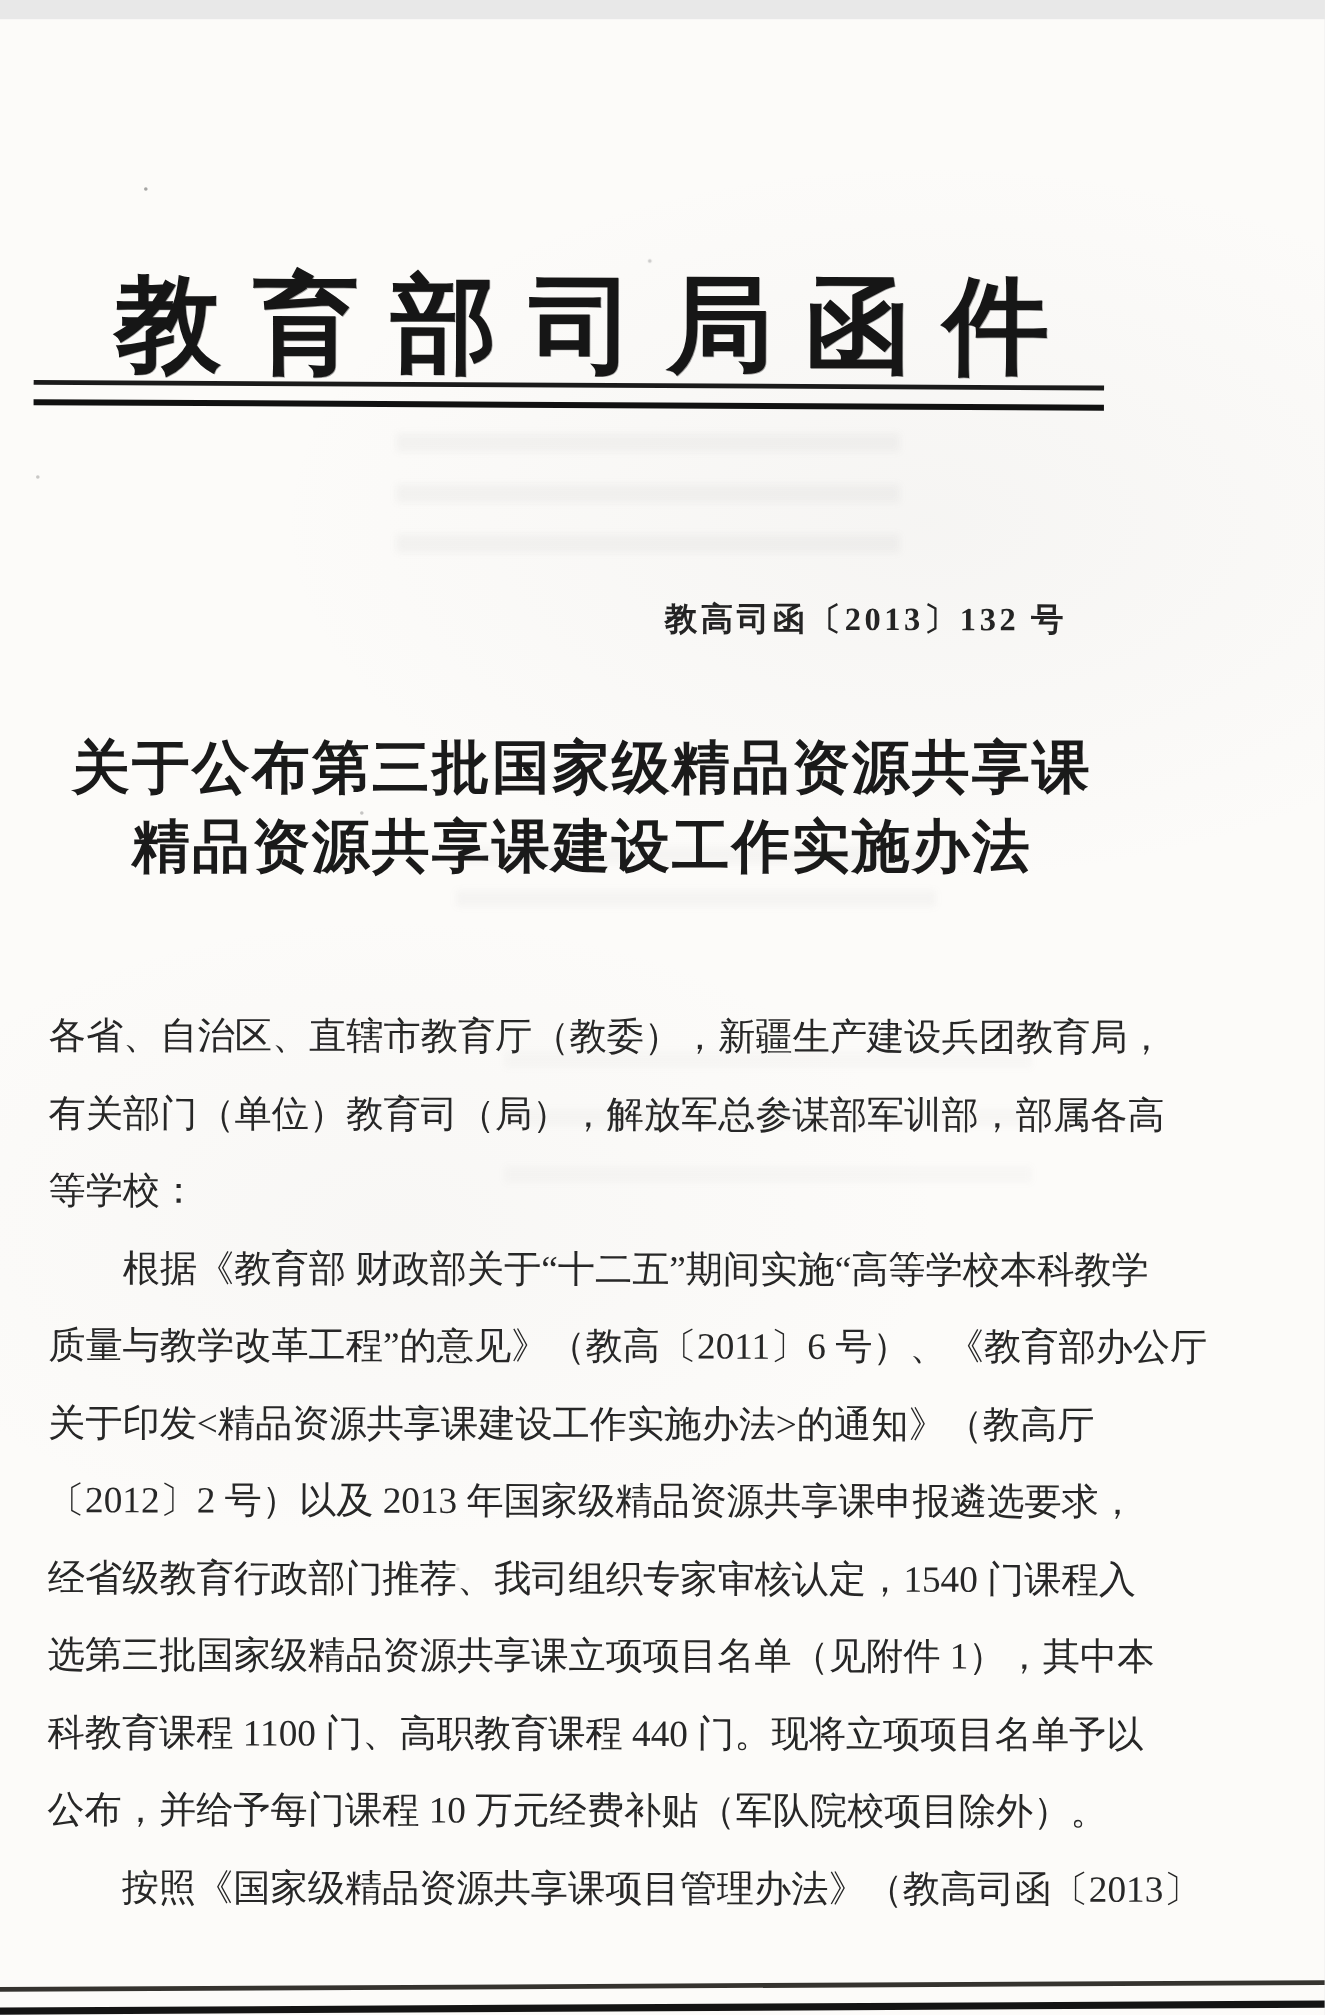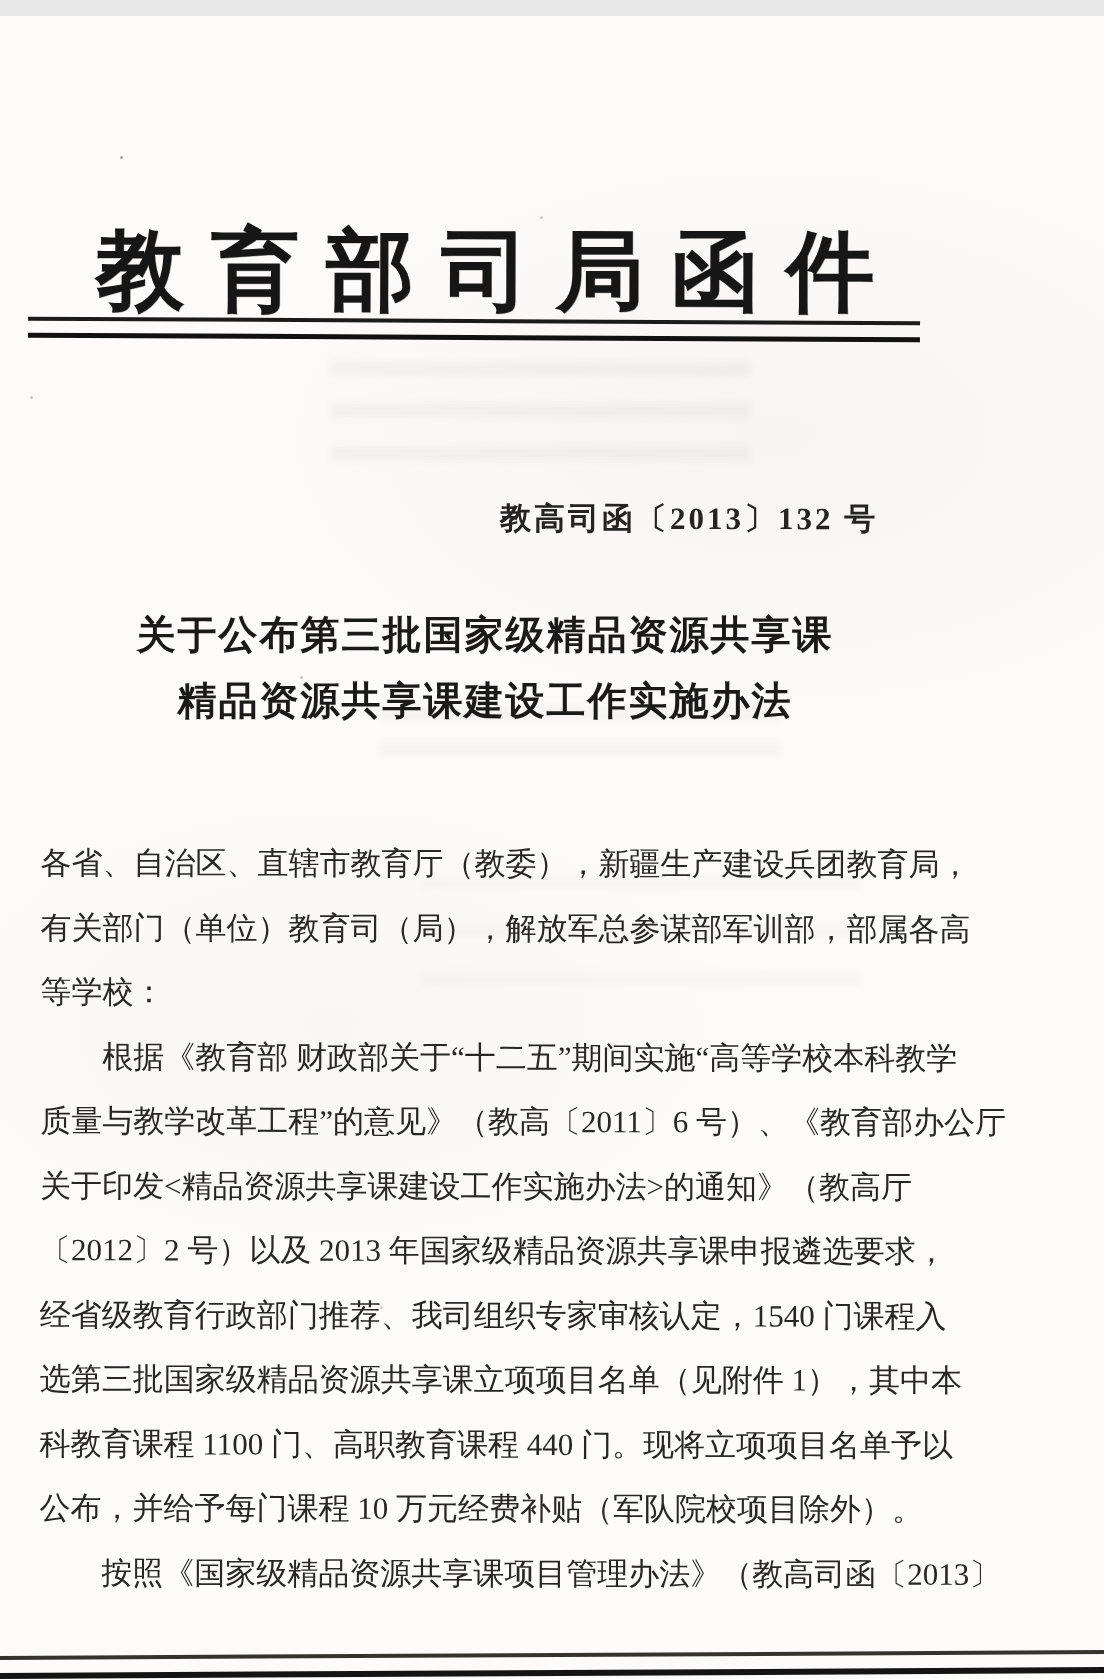--- a/index.html
+++ b/index.html
@@ -43,33 +43,33 @@
     height: 12px;
     border-top: 4px solid #1b1b1b;
     border-bottom: 5px solid #111111;
     transform: rotate(0.30deg);
   }
   .doc-number {
     position: absolute;
     left: 500px;
     top: 482px;
     width: 443px;
-    text-align: left;
-    font-size: 31px;
+    text-align: center;
+    font-size: 27px;
     letter-spacing: 3px;
     font-weight: 600;
     color: #242424;
     transform: rotate(0.1deg);
   }
   .notice-title {
     position: absolute;
     left: 30px;
     width: 910px;
     text-align: center;
-    font-size: 39px;
+    font-size: 48px;
     font-weight: bold;
     letter-spacing: 2px;
     color: #1a1a1a;
     white-space: nowrap;
   }
   .notice-title.l1 { top: 592px; }
   .notice-title.l2 { top: 658px; }
   .body-block {
     position: absolute;
     left: 40px;

